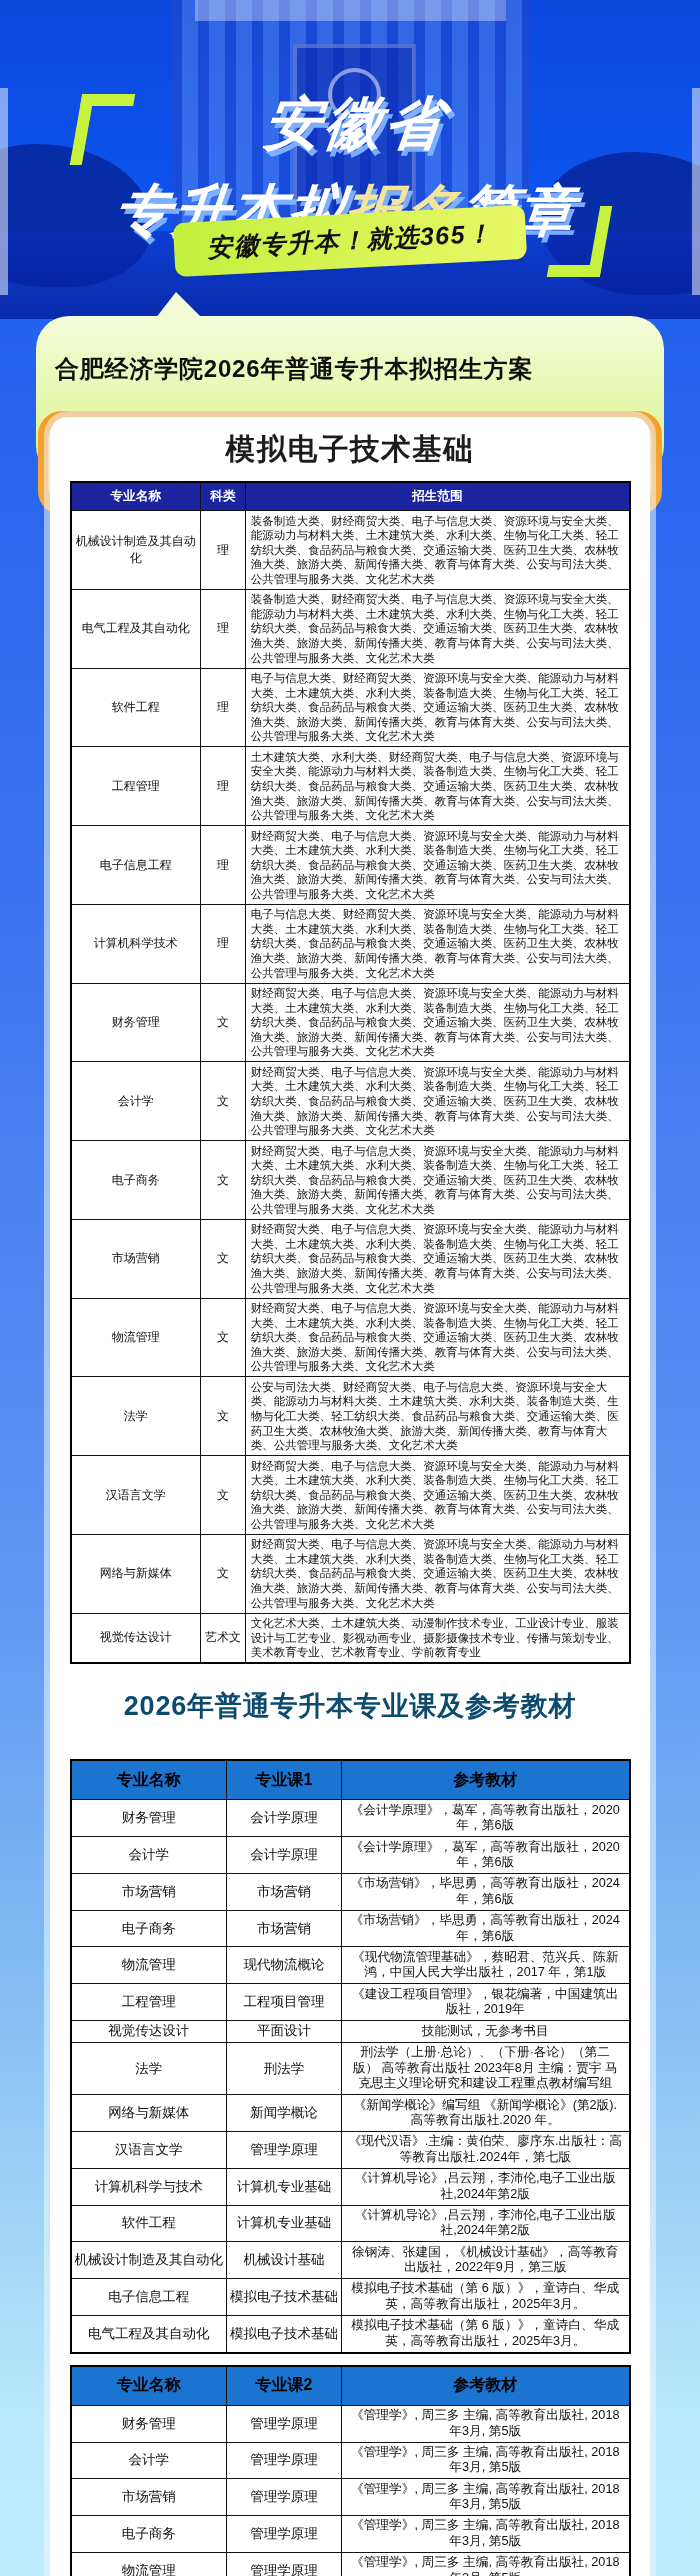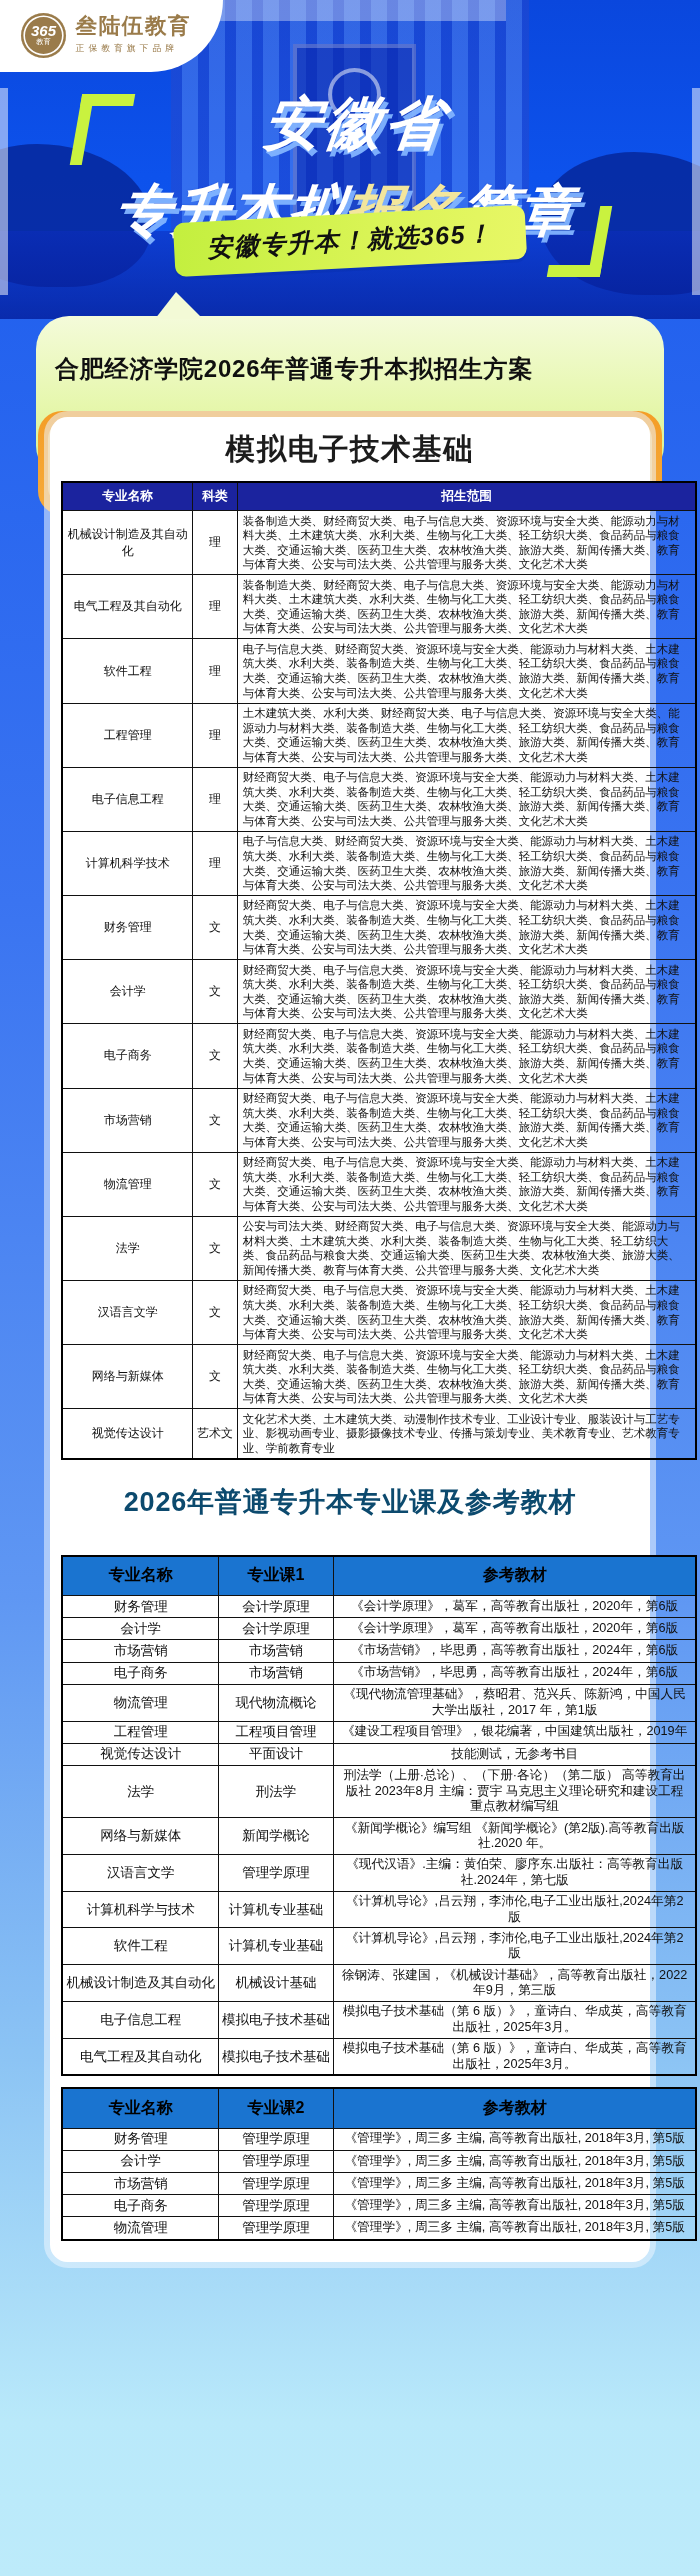--- a/index.html
+++ b/index.html
@@ -50,21 +50,21 @@
   .bubble h2{margin:0;text-align:left;font-size:24px;font-weight:900;color:#101010;letter-spacing:0.8px;}
   
   .card-zone{position:relative;z-index:2;margin:0 44px;}
   .orange-cap{position:absolute;top:0;left:-6.4px;right:-6.4px;height:104px;background:linear-gradient(180deg,#f49d26,#f6ab3c);border-radius:24px;}
   .orange-cap-inner{position:absolute;top:8.8px;left:4px;right:4px;height:86px;background:#f9c775;border-radius:19px;}
   .glow{position:relative;margin-top:21px;background:rgba(236,246,255,.55);border-radius:24px;padding:6.4px;}
   .card{background:#fff;border-radius:17.5px;padding:9.6px 11px 21px 11px;}
   .sec-title{margin:3.2px 0 11px 0;text-align:center;font-size:29.5px;font-weight:900;color:#1c1c1c;letter-spacing:1.6px;}
   .sec-title2{margin:24px 0 35px 0;text-align:center;font-size:27px;font-weight:900;color:#0c4a6e;letter-spacing:0.8px;}
   
-  table{border-collapse:collapse;margin:0 auto;width:636px;table-layout:fixed;}
+  table{border-collapse:collapse;margin:0 auto;width:561px;table-layout:fixed;}
   th,td{border:1.6px solid #111;color:#111;}
   table{border:2.4px solid #000;}
   
   .t1 th{background:#1b239e;color:#fff;font-size:12.7px;font-weight:bold;height:24px;padding:1.6px;}
   .t1 td{font-size:12px;text-align:center;vertical-align:middle;padding:1.6px;}
   .t1 td.c2{font-size:11.5px;text-align:left;line-height:1.27;padding:2.4px 4.8px;font-family:Liberation Serif, serif;}
   
   .t2 th{background:#1a74d0;color:#000;font-size:16px;font-weight:bold;height:35px;padding:1.6px;}
   .t2 td{font-size:13.5px;text-align:center;vertical-align:middle;padding:1.6px;}
   .t2 td.c2{font-size:12.7px;text-align:center;line-height:1.22;padding:2.4px 6.4px;}
@@ -79,30 +79,20 @@
     <div class="bld-main"></div>
     <div class="bld-roof"></div>
     <div class="bld-door"></div>
     <div class="bld-circ"></div>
     <div class="tree l"></div>
     <div class="tree r"></div>
     <div class="wall"></div>
     <div class="glint l"></div>
     <div class="glint r"></div>
 
-    <div class="logo-plate">
-      <div class="logo-badge">
-        <div class="n">365</div>
-        <div class="s">教育</div>
-      </div>
-      <div class="logo-texts">
-        <div class="name">叁陆伍教育</div>
-        <div class="tag">正保教育旗下品牌</div>
-      </div>
-    </div>
 
     <div class="brk l"></div>
     <div class="brk r"></div>
 
     <div class="hero-titles">
       <div class="ht1">安徽省</div>
       <div class="ht2"><span>专升本拟</span><span class="hl">报名</span><span>简章</span></div>
     </div>
   </header>
 

